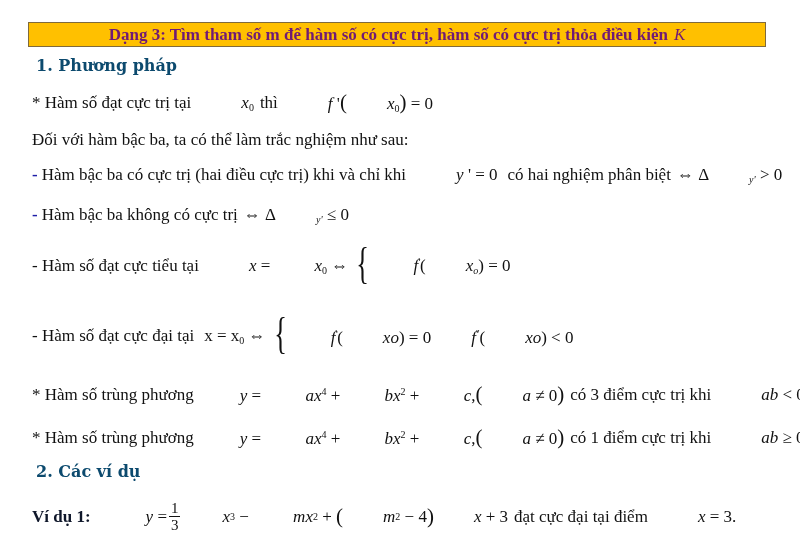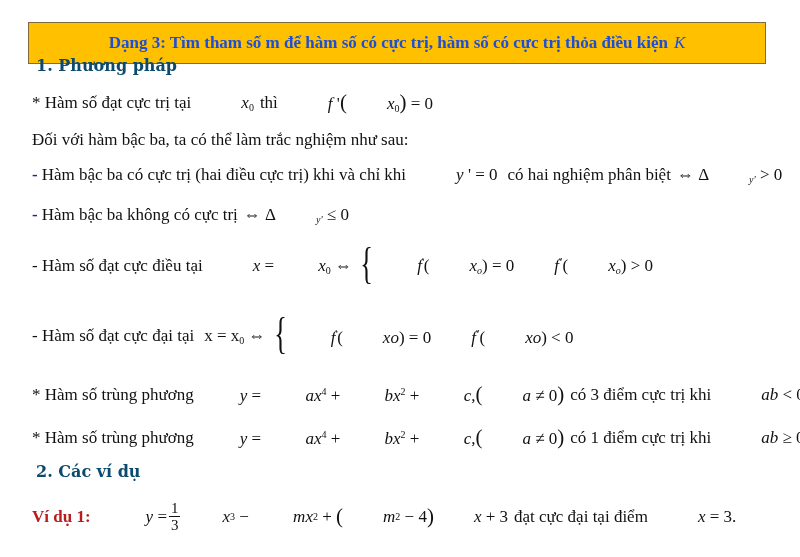--- a/index.html
+++ b/index.html
@@ -13,30 +13,30 @@
       position: relative;
       overflow: hidden;
       font-family: "Liberation Serif", "DejaVu Serif", serif;
       color: #111111;
     }
     .banner {
       position: absolute;
       left: 28px;
       top: 22px;
       width: 738px;
-      height: 42px;
+      height: 25px;
       background: #ffc000;
       border: 1px solid #7f6a3c;
       box-sizing: border-box;
       display: flex;
       align-items: center;
       justify-content: center;
       font-weight: bold;
       font-size: 17px;
-      color: #1d4ed8;
+      color: #701a75;
       letter-spacing: 0px;
     }
     .banner .k {
       font-style: italic;
       font-weight: normal;
       margin-left: 6px;
     }
     .heading {
       position: absolute;
       left: 36px;
@@ -84,21 +84,21 @@
     }
     .frac {
       display: inline-flex;
       flex-direction: column;
       align-items: center;
       font-size: 15px;
       line-height: 16px;
       margin: 0 2px;
     }
     .frac .num { border-bottom: 1px solid #111; padding: 0 2px; }
-    .example-label { color: #b91c1c; font-weight: bold; margin-right: 5px; }
+    .example-label { color: #0f172a; font-weight: bold; margin-right: 5px; }
   </style>
 </head>
 <body>
 
 <div class="banner">
   <span>Dạng 3: Tìm tham số m để hàm số có cực trị, hàm số có cực trị thỏa điều kiện</span>
   <span class="k">K</span>
 </div>
 
 <div class="heading" style="top:56px;">1. Phương pháp</div>
@@ -129,28 +129,27 @@
 </div>
 
 <div class="line" style="top:205px;">
   <span class="blue-dash">-</span>
   <span>Hàm bậc ba không có cực trị</span>
   <span class="sp"></span>
   <span>⇔&nbsp;Δ<sub class="m">y'</sub>&nbsp;≤&nbsp;0</span>
 </div>
 
 <div class="line" style="top:246px;">
-  <span>- Hàm số đạt cực điều tại</span>
+  <span>- Hàm số đạt cực tiểu tại</span>
   <span class="sp2"></span>
   <span><span class="m">x</span>&nbsp;=&nbsp;<span class="m">x</span><sub>0</sub>&nbsp;⇔</span>
   <span class="system">
     <span class="brace">{</span>
     <span class="rows">
       <span><span class="m">f</span><sup>'</sup>(<span class="m">x<sub>o</sub></span>)&nbsp;=&nbsp;0</span>
-      <span><span class="m">f</span><sup>''</sup>(<span class="m">x<sub>o</sub></span>)&nbsp;&gt;&nbsp;0</span>
     </span>
   </span>
 </div>
 
 <div class="line" style="top:316px;">
   <span>- Hàm số đạt cực đại tại</span>
   <span class="sp2"></span>
   <span>x&nbsp;=&nbsp;x<sub>0</sub>&nbsp;⇔</span>
   <span class="system">
     <span class="brace">{</span>

